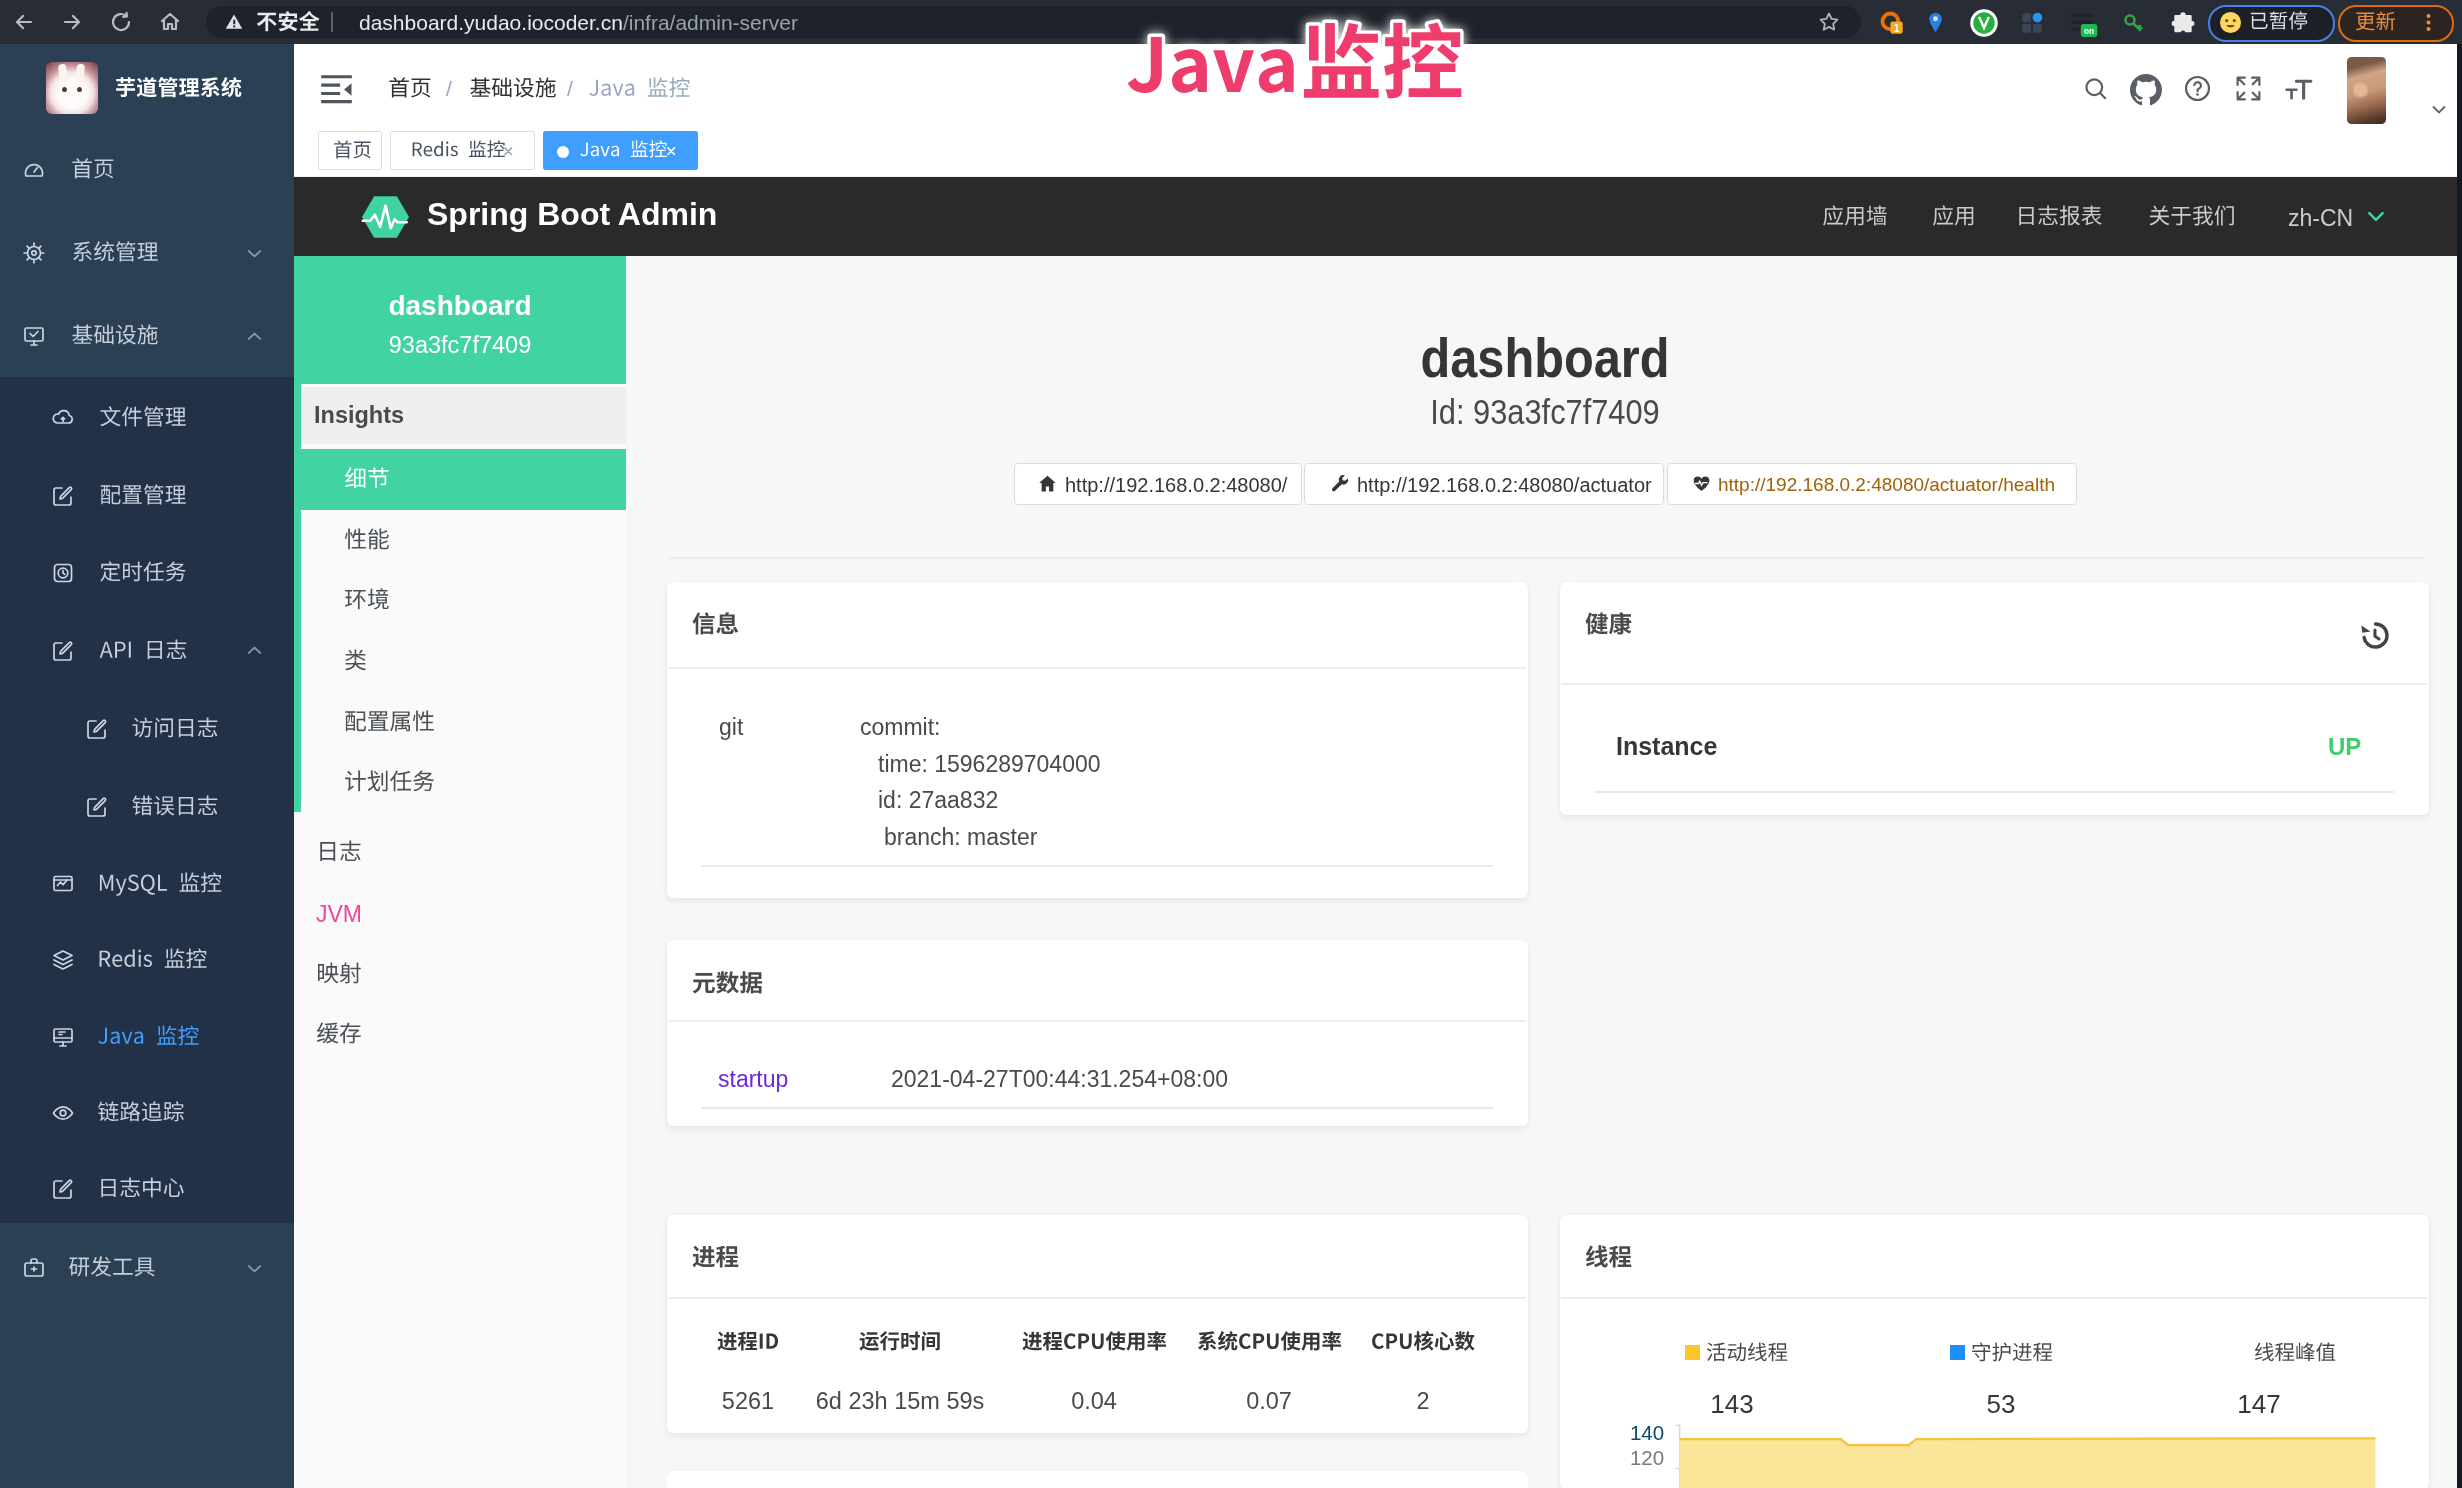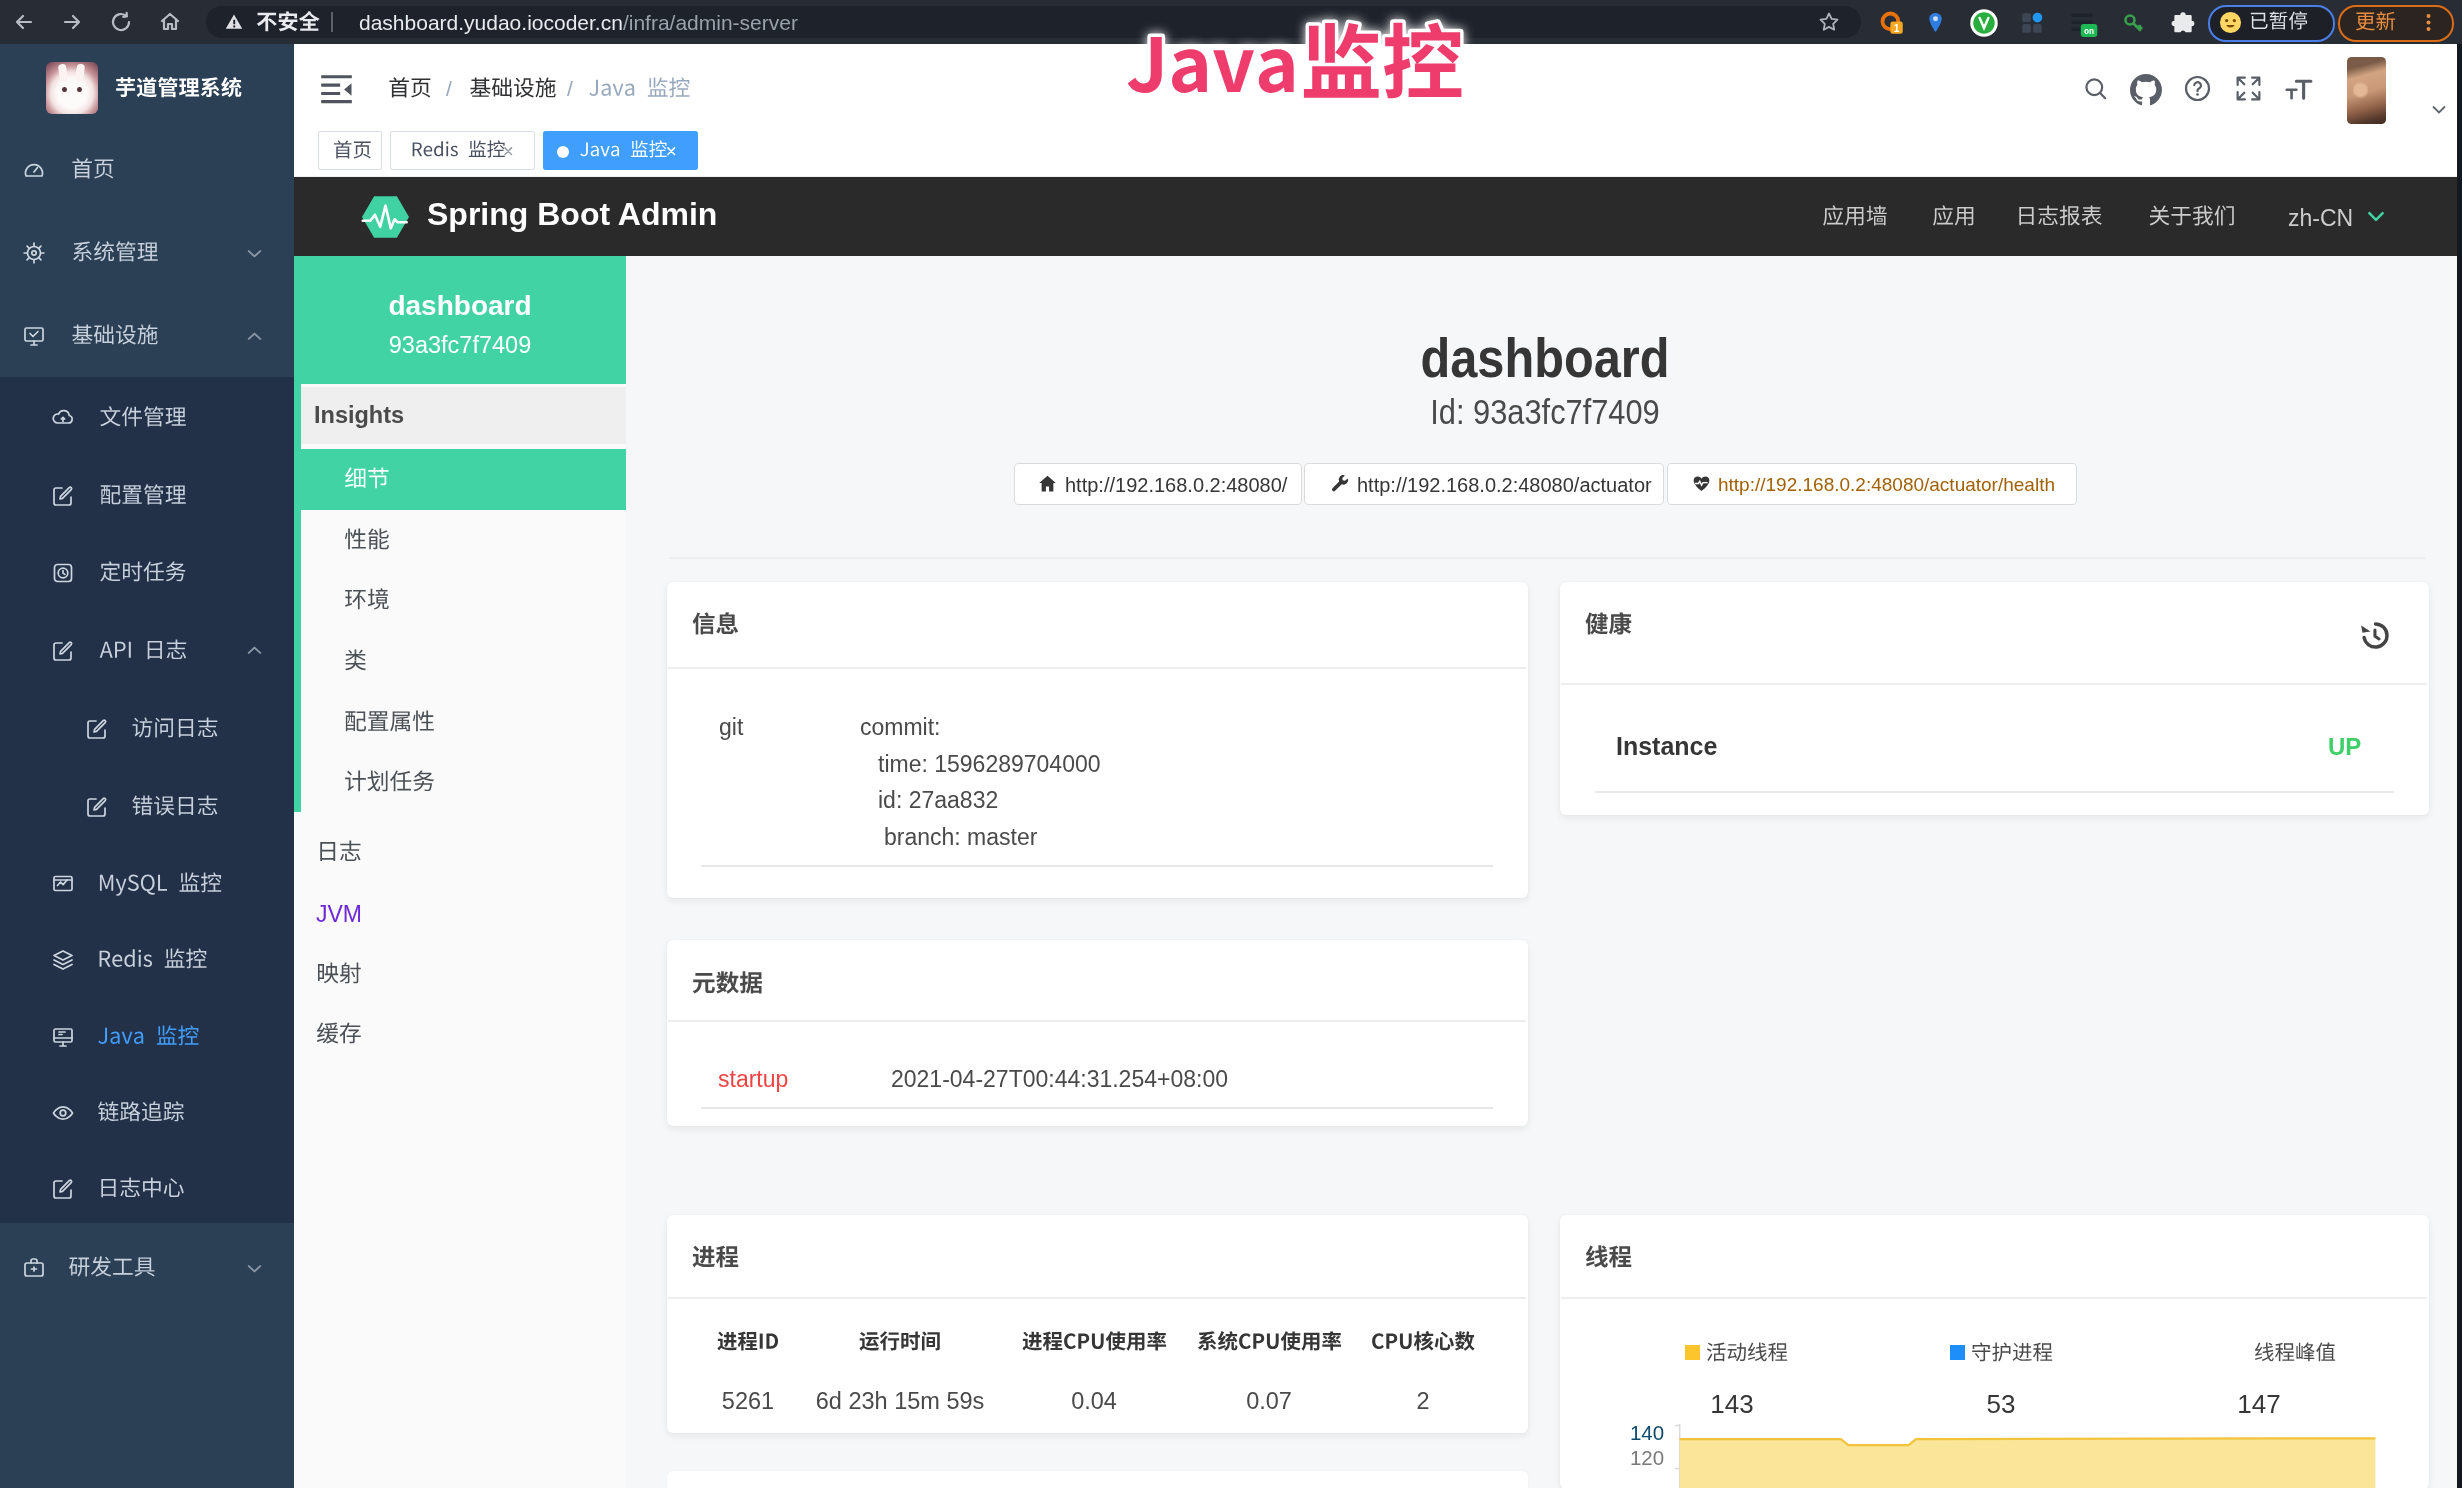--- a/index.html
+++ b/index.html
@@ -632,21 +632,21 @@
       <use href="#g31" x="2000"></use>
       <use href="#g32" x="3000"></use>
     </g>
   </svg>
 <svg style="position:absolute;left:316px;top:840px;overflow:visible;" width="46" height="25" viewBox="0 0 60 33">
     <g transform="translate(0,25.8) scale(0.03000,-0.03000)" fill="#4a5056">
       <use href="#g36" x="0"></use>
       <use href="#g37" x="1000"></use>
     </g>
   </svg>
-<div style="position:absolute;left:316px;top:901px;font:normal 23px 'Liberation Sans',sans-serif;color:#6d28d9;white-space:nowrap;">JVM</div>
+<div style="position:absolute;left:316px;top:901px;font:normal 23px 'Liberation Sans',sans-serif;color:#ec4899;white-space:nowrap;">JVM</div>
 <svg style="position:absolute;left:316px;top:962px;overflow:visible;" width="46" height="25" viewBox="0 0 60 33">
     <g transform="translate(0,25.8) scale(0.03000,-0.03000)" fill="#4a5056">
       <use href="#g86" x="0"></use>
       <use href="#g87" x="1000"></use>
     </g>
   </svg>
 <svg style="position:absolute;left:316px;top:1022px;overflow:visible;" width="46" height="25" viewBox="0 0 60 33">
     <g transform="translate(0,25.8) scale(0.03000,-0.03000)" fill="#4a5056">
       <use href="#g88" x="0"></use>
       <use href="#g89" x="1000"></use>
@@ -704,21 +704,21 @@
 <div style="position:absolute;left:1595px;top:791px;width:799px;height:1.5px;background:#e8e8e8;"></div>
 <div style="position:absolute;left:667px;top:940px;width:861px;height:186px;background:#fff;border-radius:6px;box-shadow:0 3px 7.6px rgba(15,25,40,.07),0 0 1.5px rgba(15,25,40,.06);"></div>
 <svg style="position:absolute;left:692px;top:971px;overflow:visible;" width="71" height="26" viewBox="0 0 93 34">
     <g transform="translate(0,26.7) scale(0.03100,-0.03100)" fill="#4a4a4a">
       <use href="#g94" x="0"></use>
       <use href="#g95" x="1000"></use>
       <use href="#g96" x="2000"></use>
     </g>
   </svg>
 <div style="position:absolute;left:668px;top:1020px;width:858px;height:1.5px;background:#ededed;"></div>
-<div style="position:absolute;left:718px;top:1066px;font:normal 23px 'Liberation Sans',sans-serif;color:#ef4444;white-space:nowrap;">startup</div>
+<div style="position:absolute;left:718px;top:1066px;font:normal 23px 'Liberation Sans',sans-serif;color:#6d28d9;white-space:nowrap;">startup</div>
 <div style="position:absolute;left:891px;top:1066px;font:normal 23px 'Liberation Sans',sans-serif;color:#4a4a4a;white-space:nowrap;">2021-04-27T00:44:31.254+08:00</div>
 <div style="position:absolute;left:701px;top:1107px;width:792px;height:1.5px;background:#e8e8e8;"></div>
 <div style="position:absolute;left:667px;top:1215px;width:861px;height:218px;background:#fff;border-radius:6px;box-shadow:0 3px 7.6px rgba(15,25,40,.07),0 0 1.5px rgba(15,25,40,.06);"></div>
 <svg style="position:absolute;left:692px;top:1245px;overflow:visible;" width="47" height="26" viewBox="0 0 62 34">
     <g transform="translate(0,26.7) scale(0.03100,-0.03100)" fill="#4a4a4a">
       <use href="#g97" x="0"></use>
       <use href="#g98" x="1000"></use>
     </g>
   </svg>
 <div style="position:absolute;left:668px;top:1297px;width:858px;height:1.5px;background:#ededed;"></div>

